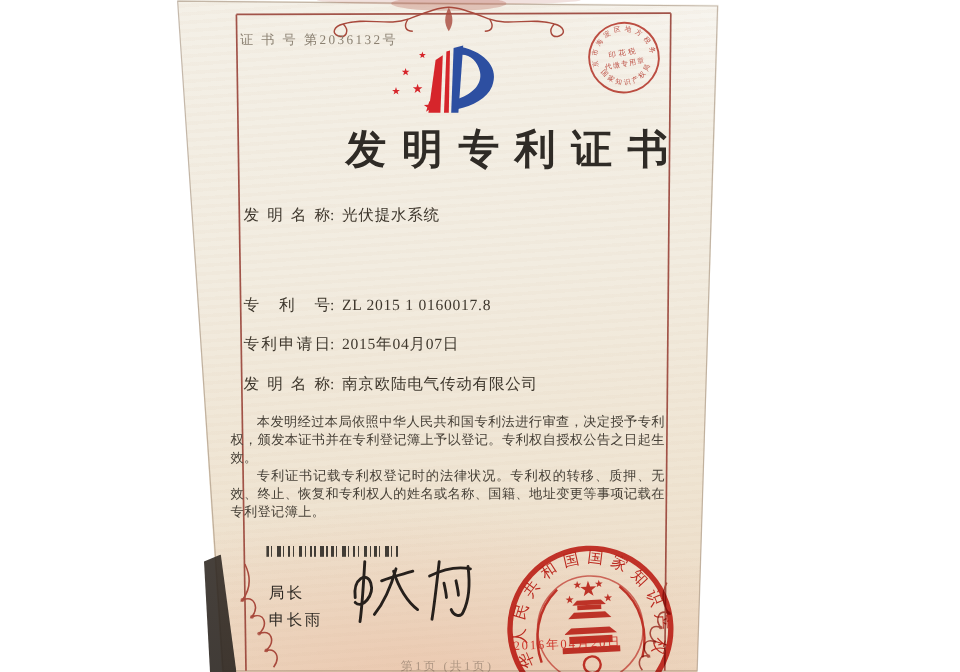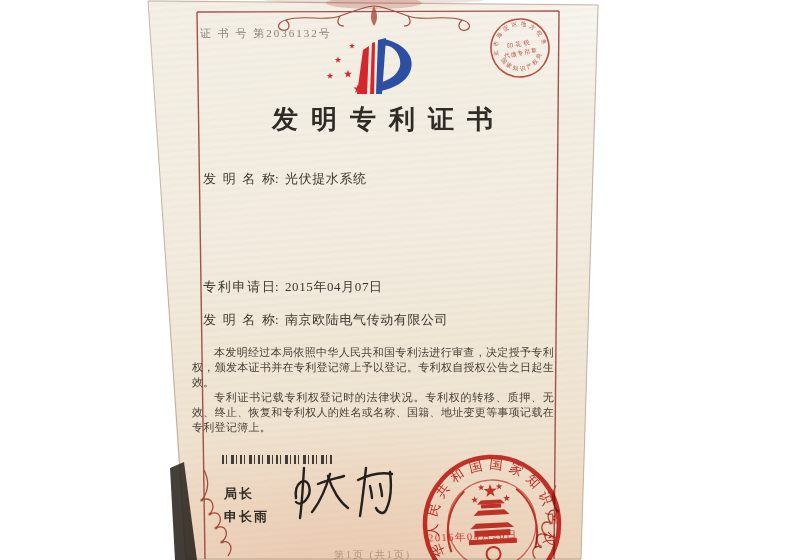--- a/index.html
+++ b/index.html
@@ -11,34 +11,34 @@
            radial-gradient(60% 38% at 44% 102%, rgba(233,178,150,.42), rgba(233,178,150,0) 70%),
            radial-gradient(45% 30% at 88% 0%, rgba(255,255,255,.55), rgba(255,255,255,0) 75%),
            linear-gradient(178deg,#f4f0e7 0%,#f2ece0 40%,#efe4d2 72%,#ecd8c1 100%);}
   .paper::after{content:"";position:absolute;inset:0;
          background:repeating-linear-gradient(176deg, rgba(205,175,145,.05) 0 3px, rgba(255,255,255,0) 3px 7px);}
   .spine{position:absolute;inset:0;
          clip-path:polygon(170px 468px,184px 462px,197px 560px,175px 560px);
          background:linear-gradient(170deg,#7a6a5e,#3a322b 55%,#241f1b);opacity:.9;}
   svg.decor{position:absolute;left:0;top:0;pointer-events:none;}
   .certno{position:absolute;left:200px;top:26px;font-size:11px;letter-spacing:2px;color:#8b8172;}
-  .title{position:absolute;left:272px;top:102px;font-size:26px;font-weight:700;color:#2f2b26;
+  .title{position:absolute;left:288px;top:102px;font-size:34px;font-weight:700;color:#2f2b26;
          letter-spacing:13px;white-space:nowrap;}
   .frow{position:absolute;left:203px;font-size:13px;color:#3e372d;white-space:nowrap;}
   .flabel{display:inline-block;width:72px;text-align:justify;text-align-last:justify;margin-top:12px;}
   .fcolon{display:inline-block;width:10px;}
   .fvalue{letter-spacing:.6px;}
   .paras{position:absolute;left:192px;top:345px;width:362px;font-size:11px;line-height:15px;
          color:#453f36;text-align:justify;letter-spacing:.3px;}
   .paras p{margin:0;text-indent:2em;}
   .barcode{position:absolute;left:222px;top:455px;width:112px;height:9px;opacity:.85;
          background:repeating-linear-gradient(90deg,#23201c 0 2px,rgba(0,0,0,0) 2px 4px,
            #23201c 4px 5px,rgba(0,0,0,0) 5px 9px,#23201c 9px 12px,rgba(0,0,0,0) 12px 14px,
            #23201c 14px 15px,rgba(0,0,0,0) 15px 18px);}
-  .officer{position:absolute;left:224px;top:485px;font-size:13px;color:#2f2a24;font-weight:700;}
+  .officer{position:absolute;left:224px;top:485px;font-size:13px;color:#2f2a24;font-weight:400;}
   .officer div{margin-bottom:5px;letter-spacing:2px;}
   .sig{position:absolute;left:282px;top:464px;}
   .sealwrap{position:absolute;left:410px;top:442px;transform:rotate(-3deg);mix-blend-mode:multiply;}
   .sealdate{position:absolute;left:428px;top:530px;font-size:10.5px;color:#cc2a20;
          letter-spacing:1.5px;transform:rotate(-2deg);opacity:.92;z-index:5;}
   .pagefoot{position:absolute;left:334px;top:548px;font-size:10px;color:rgba(70,60,50,.38);letter-spacing:2px;}
   .taxstamp{position:absolute;left:487px;top:15px;transform:rotate(-10deg);opacity:.88;mix-blend-mode:multiply;}
   .logo{position:absolute;left:318px;top:36px;}
 </style>
 </head>
@@ -111,20 +111,23 @@
     <g fill="#2d4fa1">
       <polygon points="60,4 68,2 64,58 58,58"></polygon>
       <path d="M66,3 C88,8 98,22 92,36 C88,46 76,52 63,55 L64.5,46 C76,42 84,34 82,24 C80,14 72,8 64,10 Z"></path>
     </g>
   </svg>
 
   <div class="title">发明专利证书</div>
 
   <div class="frow" style="top:158px">
     <span class="flabel">发明名称</span><span class="fcolon">:</span><span class="fvalue">光伏提水系统</span>
+  </div>
+  <div class="frow" style="top:233px">
+    <span class="flabel">专利号</span><span class="fcolon">:</span><span class="fvalue">ZL 2015 1 0160017.8</span>
   </div>
   <div class="frow" style="top:266px">
     <span class="flabel">专利申请日</span><span class="fcolon">:</span><span class="fvalue">2015年04月07日</span>
   </div>
   <div class="frow" style="top:299px">
     <span class="flabel">发明名称</span><span class="fcolon">:</span><span class="fvalue">南京欧陆电气传动有限公司</span>
   </div>
 
   <div class="paras">
     <p>本发明经过本局依照中华人民共和国专利法进行审查，决定授予专利权，颁发本证书并在专利登记簿上予以登记。专利权自授权公告之日起生效。</p>

